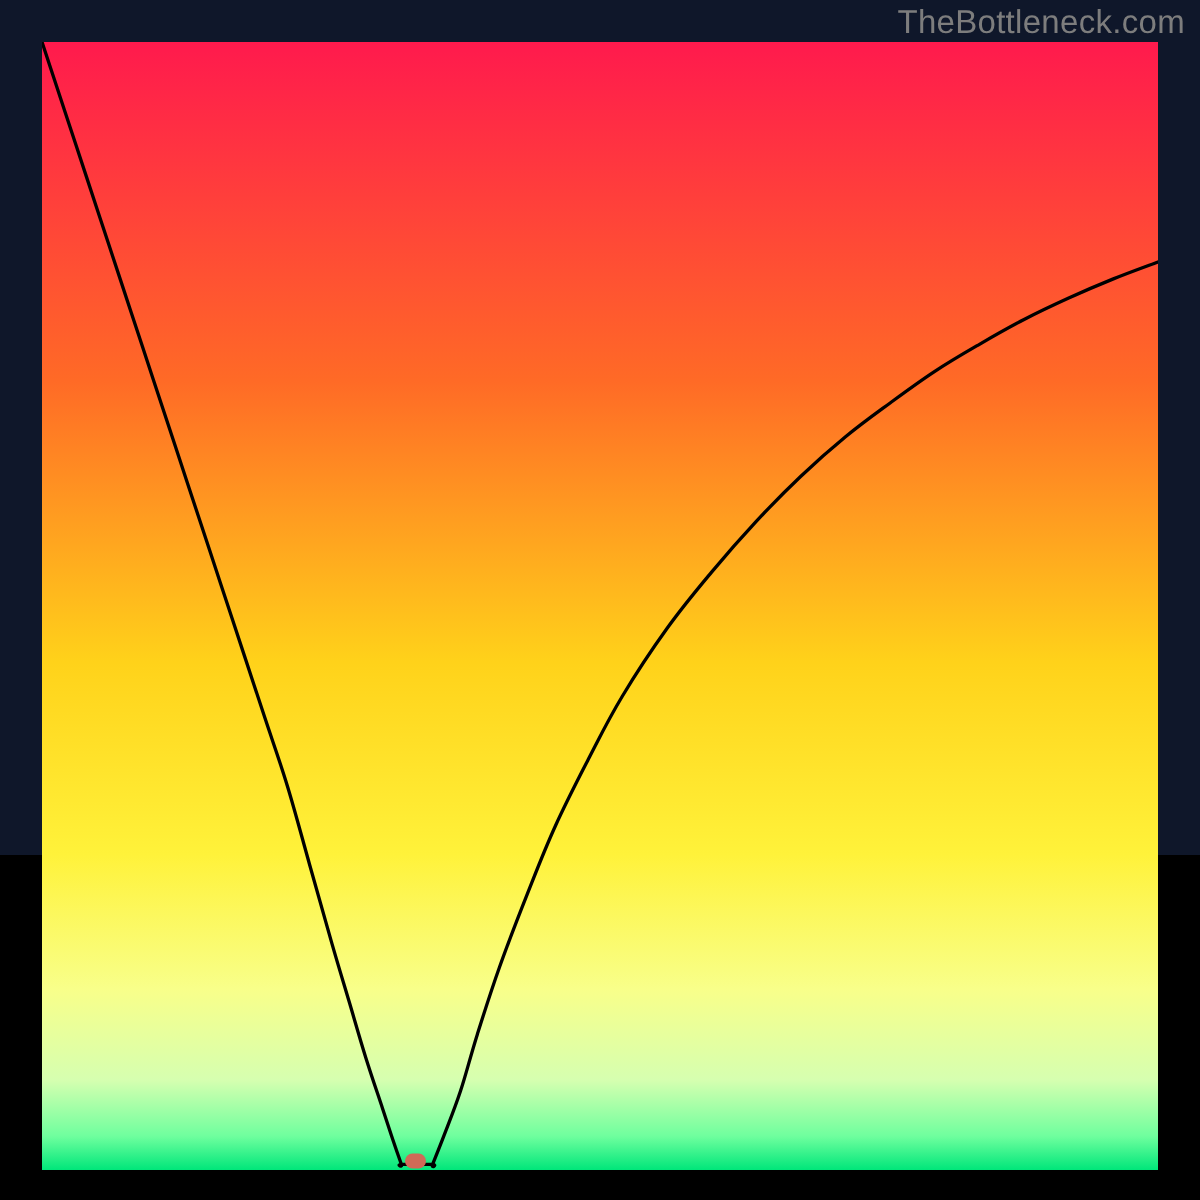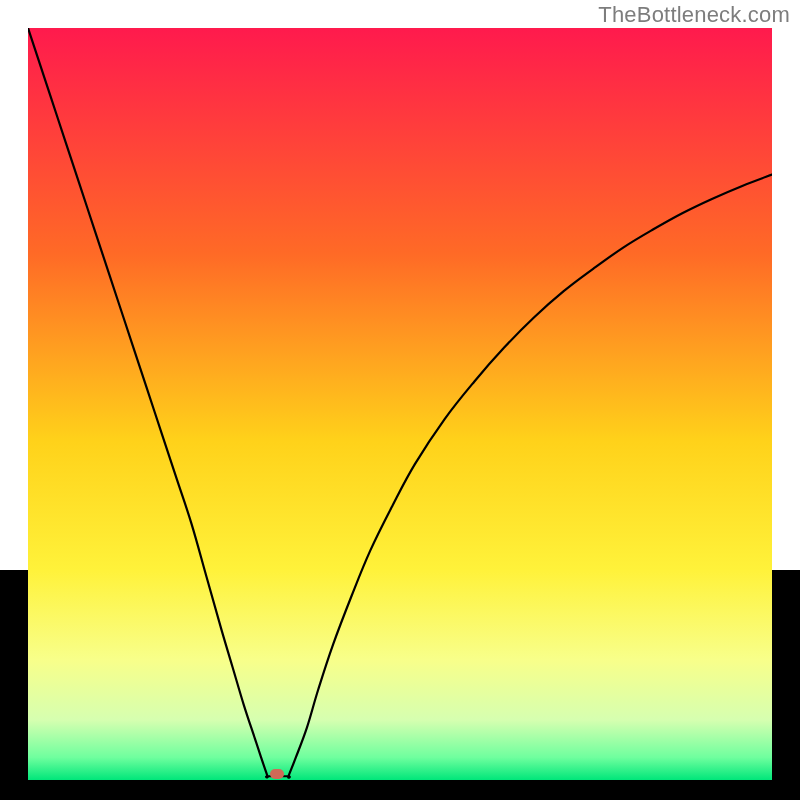--- a/index.html
+++ b/index.html
@@ -8,21 +8,21 @@
     width: 800px;
     height: 800px;
     background: #000;
     font-family: Arial, Helvetica, sans-serif;
     overflow: hidden;
   }
   .frame {
     position: relative;
     width: 800px;
     height: 570px;
-    background: #ffffff;
+    background: #0f172a;
   }
   .watermark {
     position: absolute;
     top: 2px;
     right: 10px;
     color: #7d7d7d;
     font-size: 22px;
     letter-spacing: 0.2px;
     z-index: 5;
     user-select: none;

